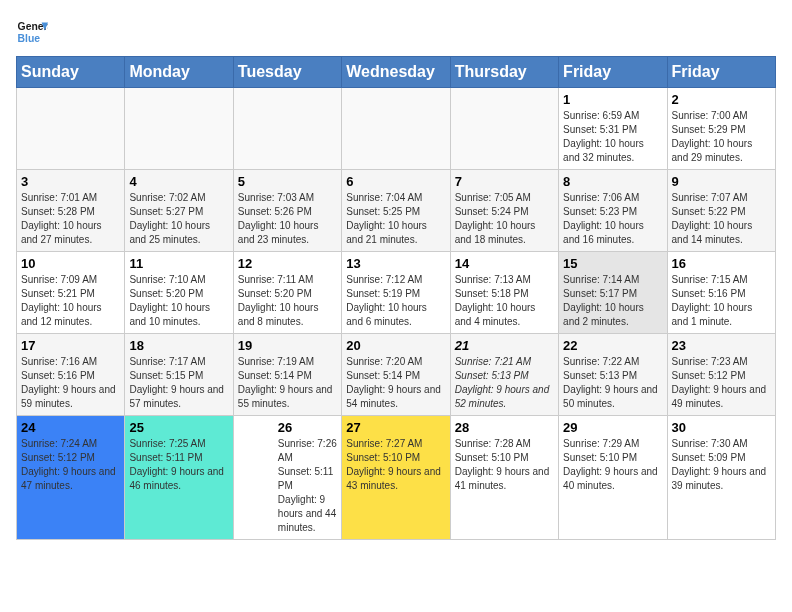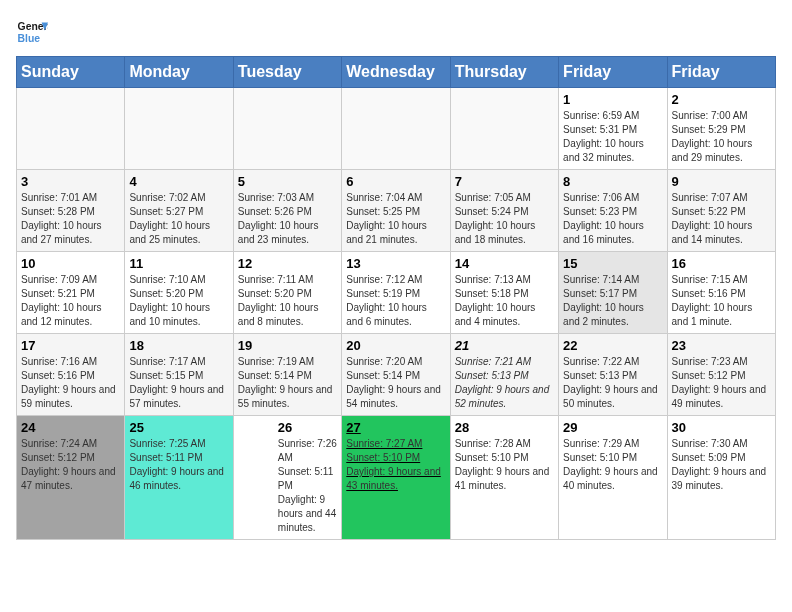--- a/index.html
+++ b/index.html
@@ -209,33 +209,33 @@
         <td style="background: rgb(245, 245, 245);">
           <span class="day-num">22</span>
           <div class="day-detail">Sunrise: 7:22 AM<br>Sunset: 5:13 PM<br>Daylight: 9 hours and 50 minutes.</div>
         </td>
         <td style="background: rgb(245, 245, 245);">
           <span class="day-num">23</span>
           <div class="day-detail">Sunrise: 7:23 AM<br>Sunset: 5:12 PM<br>Daylight: 9 hours and 49 minutes.</div>
         </td>
       </tr>
       <tr>
-        <td style="background: #a3a3a3;">
+        <td style="background: #3b82f6;">
           <span class="day-num">24</span>
           <div class="day-detail">Sunrise: 7:24 AM<br>Sunset: 5:12 PM<br>Daylight: 9 hours and 47 minutes.</div>
         </td>
         <td style="background: #5eead4;">
           <span class="day-num">25</span>
           <div class="day-detail">Sunrise: 7:25 AM<br>Sunset: 5:11 PM<br>Daylight: 9 hours and 46 minutes.</div>
         </td>
         <td style="background: rgb(255, 255, 255); padding-left: 44px;">
           <span class="day-num">26</span>
           <div class="day-detail">Sunrise: 7:26 AM<br>Sunset: 5:11 PM<br>Daylight: 9 hours and 44 minutes.</div>
         </td>
-        <td style="background: #22c55e; text-decoration: underline;">
+        <td style="background: #fde047;">
           <span class="day-num">27</span>
           <div class="day-detail">Sunrise: 7:27 AM<br>Sunset: 5:10 PM<br>Daylight: 9 hours and 43 minutes.</div>
         </td>
         <td style="background: rgb(255, 255, 255); margin-left: 9px;">
           <span class="day-num">28</span>
           <div class="day-detail">Sunrise: 7:28 AM<br>Sunset: 5:10 PM<br>Daylight: 9 hours and 41 minutes.</div>
         </td>
         <td style="background: rgb(255, 255, 255);">
           <span class="day-num">29</span>
           <div class="day-detail">Sunrise: 7:29 AM<br>Sunset: 5:10 PM<br>Daylight: 9 hours and 40 minutes.</div>

